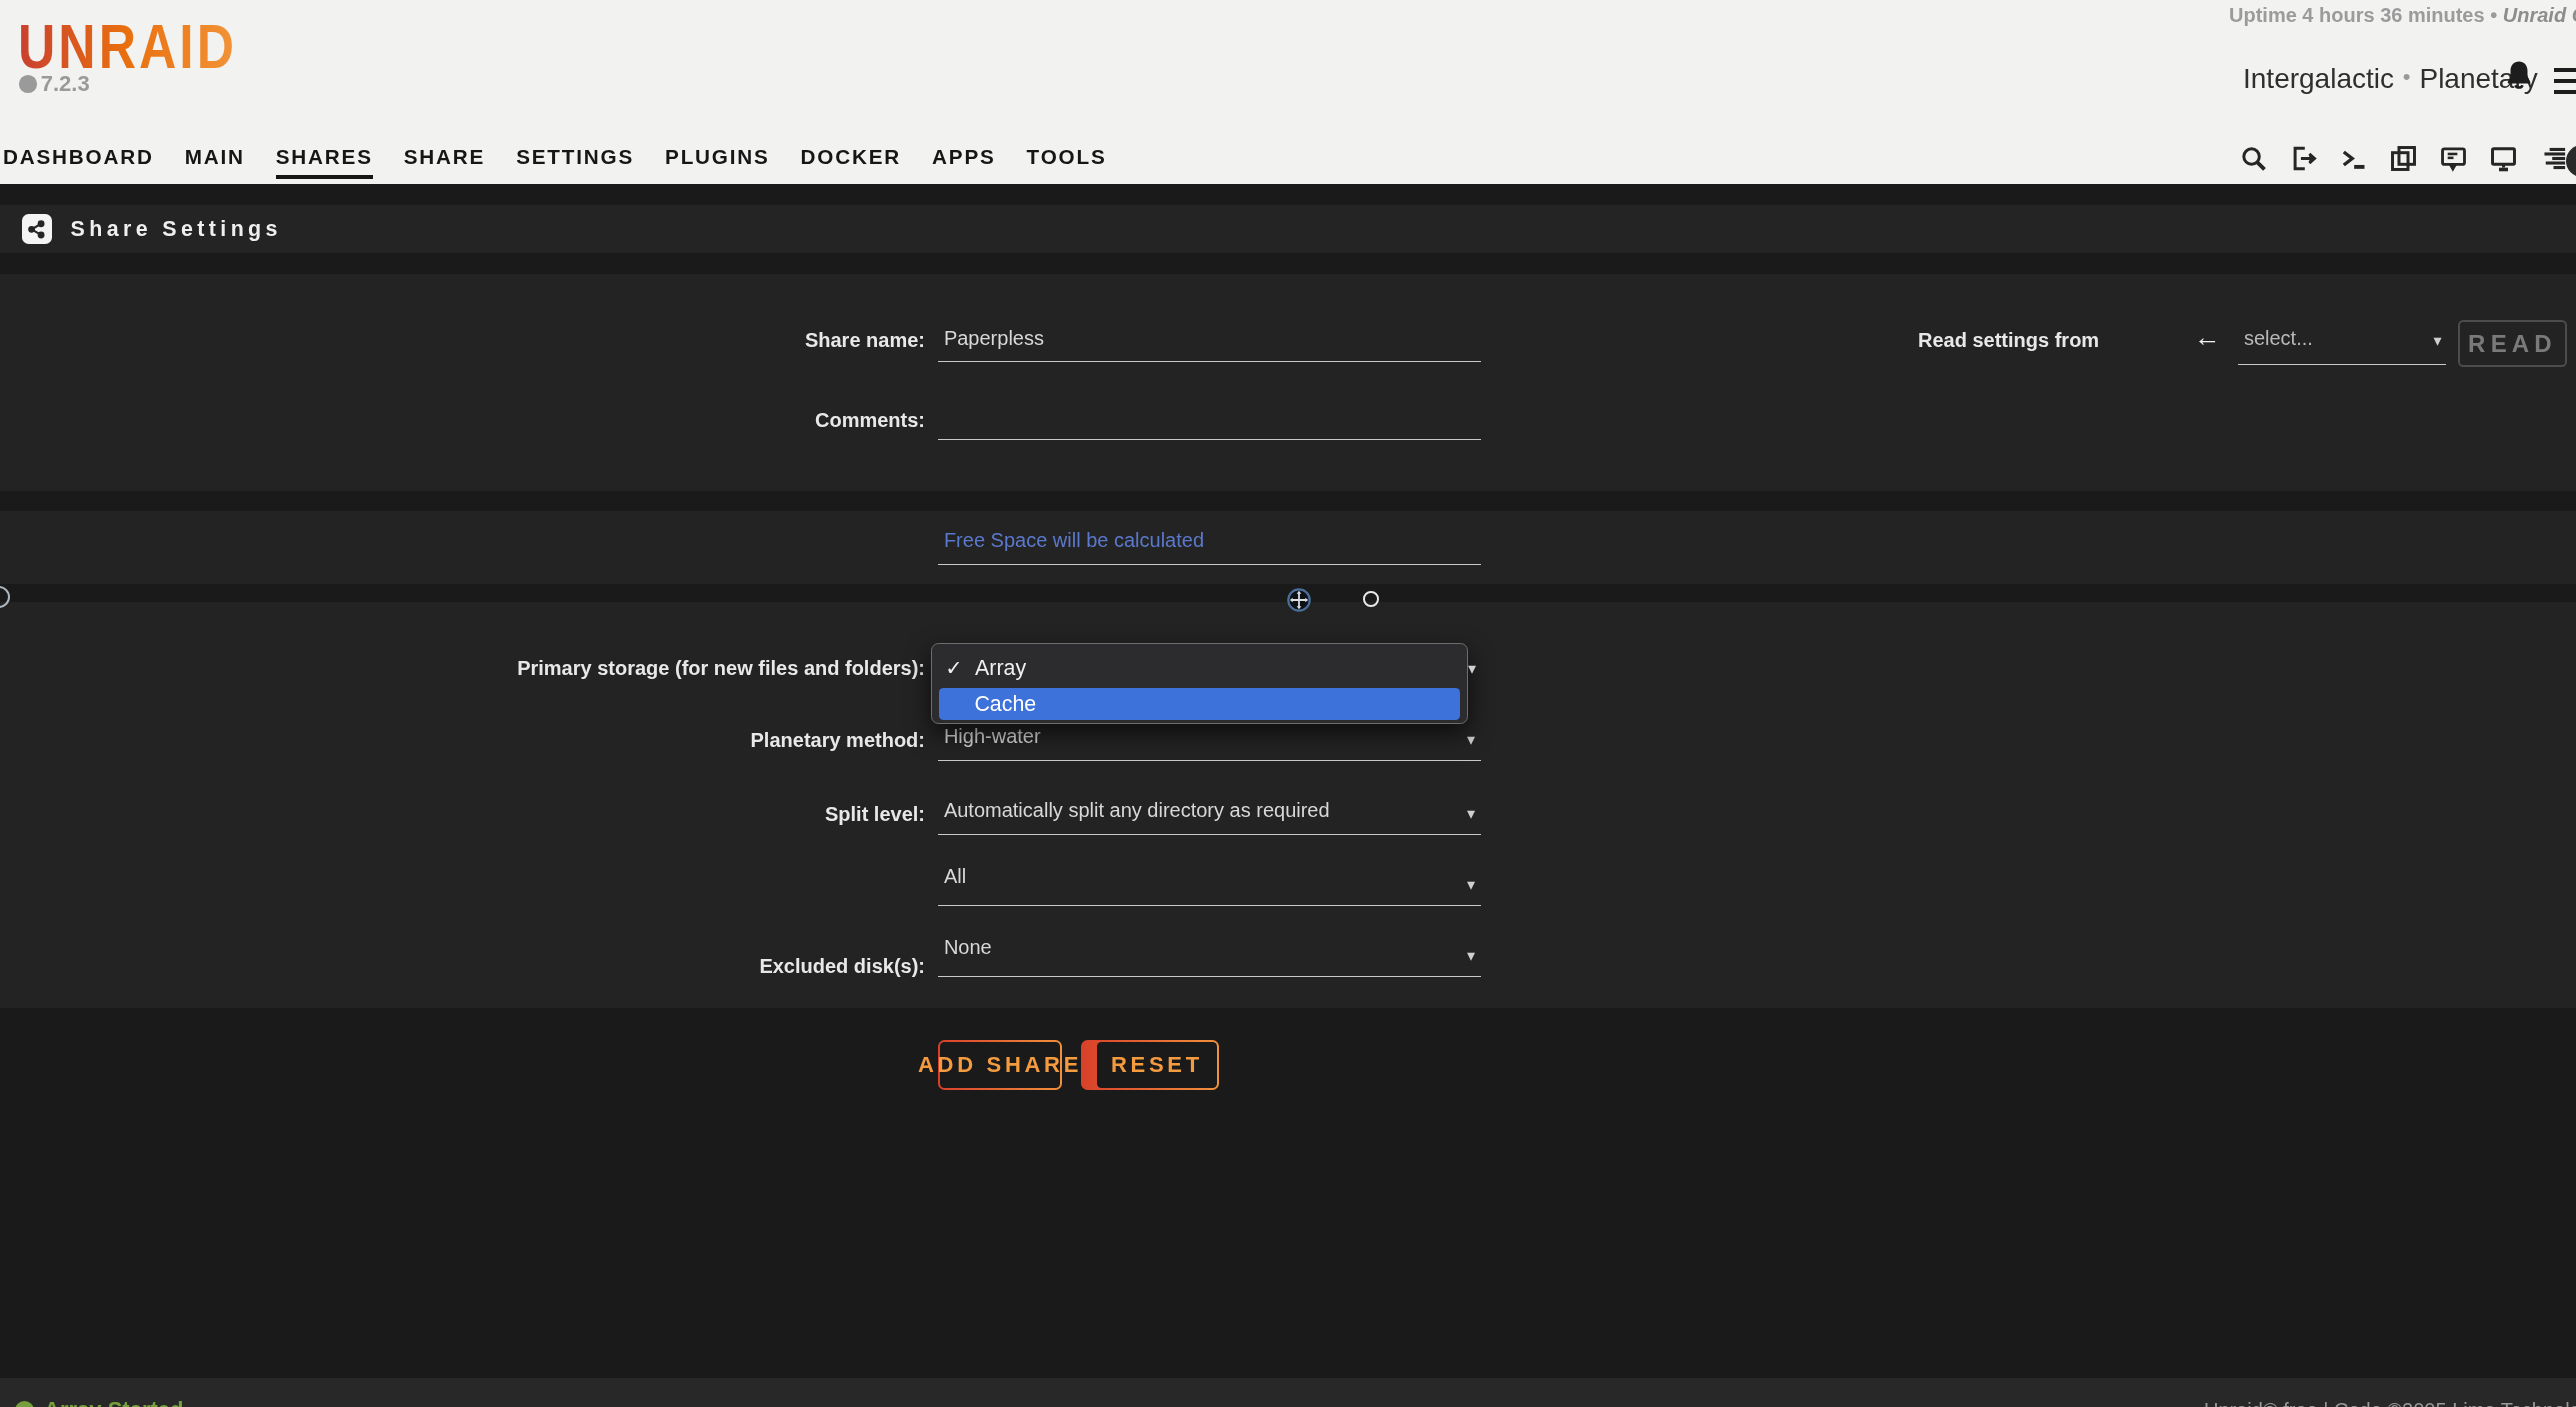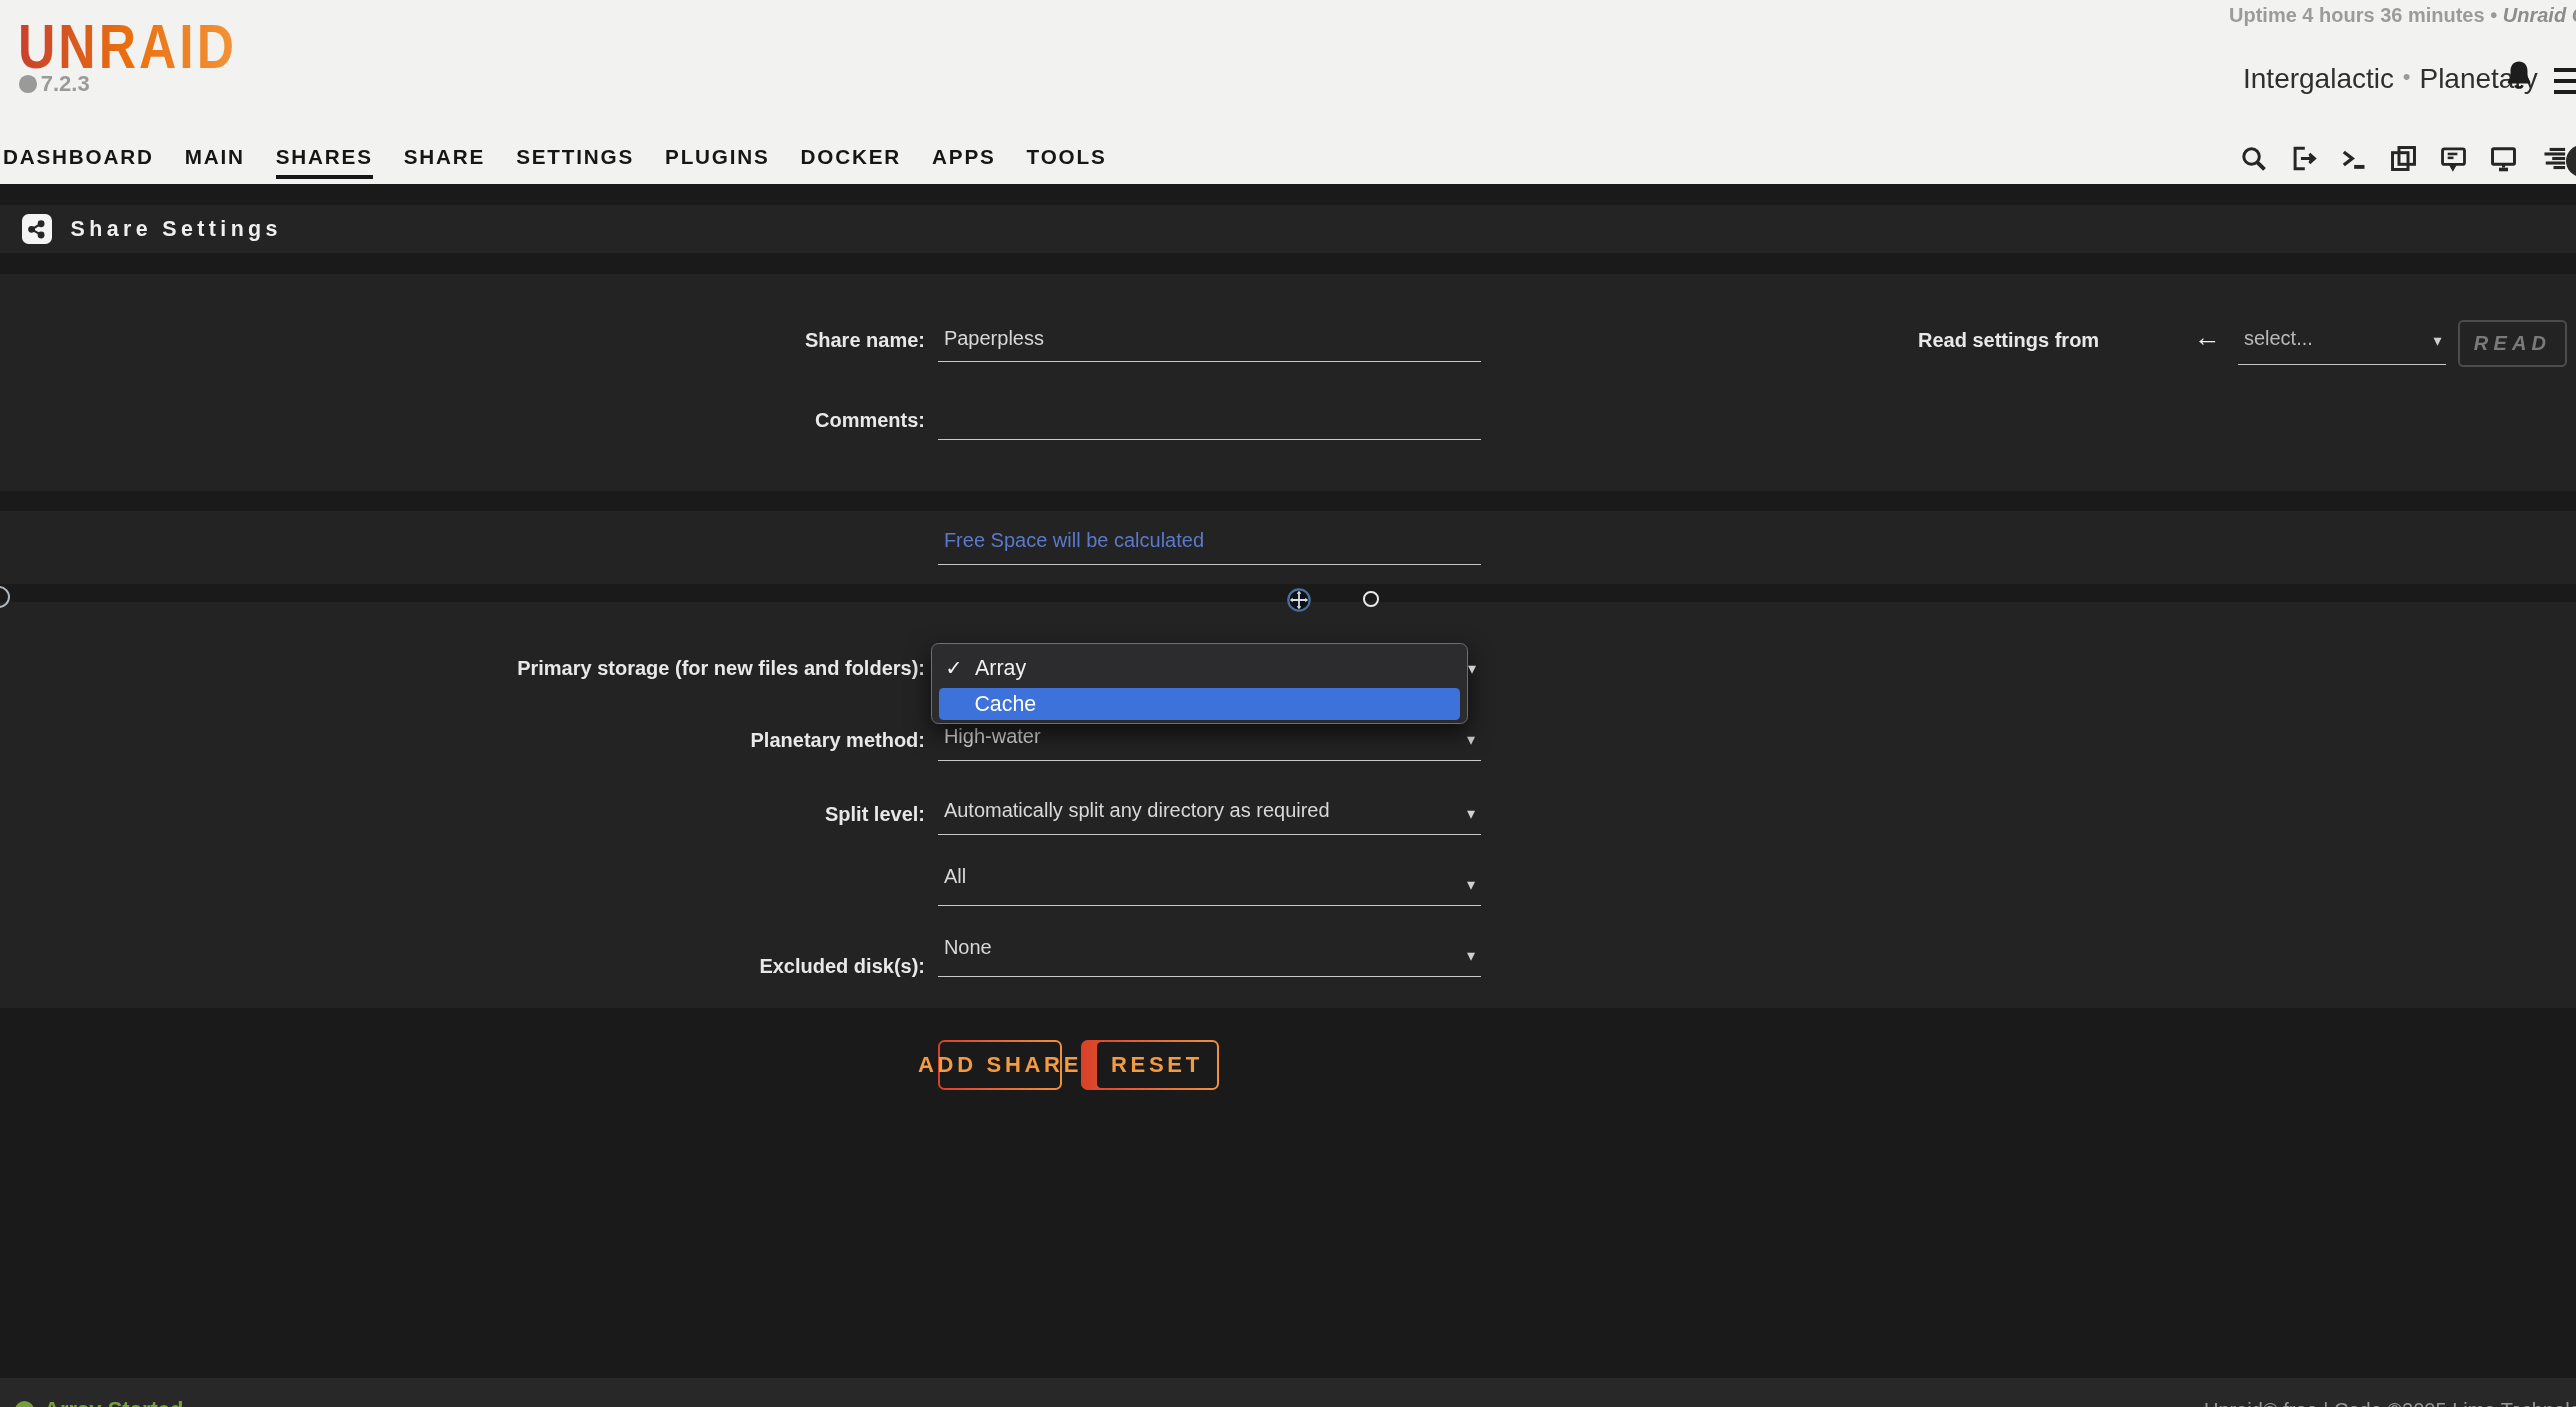--- a/index.html
+++ b/index.html
@@ -46,21 +46,21 @@
   .lbl { position:absolute; left:0; width:925px; text-align:right; font-size:20px; font-weight:700; color:#e8e8e8; white-space:nowrap; }
   .ctl { position:absolute; left:938px; width:543px; border-bottom:1.5px solid #c9c9c9; }
   .val { position:absolute; left:5.9px; top:1.5px; font-size:20px; color:#d8d8d8; white-space:nowrap; }
   .val.placeholder { color:#5b79cc; }
   .caret { position:absolute; font-size:16px; color:#cfcfcf; }
   .rs-label { position:absolute; left:1918px; width:270px; top:329px; text-align:left; font-size:20px; font-weight:700; color:#e8e8e8; white-space:nowrap; }
   .rs-arrow { position:absolute; left:2194px; top:322px; font-size:26.6px; font-weight:700; color:#efefef; }
   .rs-select { position:absolute; left:2238px; top:325px; width:208px; height:40px; border-bottom:1.5px solid #c9c9c9; }
   .rs-select .val { color:#b9b9b9; }
   .read-btn { position:absolute; left:2458px; top:320px; width:109px; height:47px; border:2.2px solid #4c4c4c; border-radius:5.2px;
-              color:#7a7a7a; font-size:20px; font-weight:700; letter-spacing:5.2px; display:flex; align-items:center; justify-content:center; cursor:pointer;font-style:italic; }
+              color:#7a7a7a; font-size:24px; font-weight:700; letter-spacing:5.2px; display:flex; align-items:center; justify-content:center; cursor:pointer; }
 
   
   .popup { position:absolute; left:931px; top:643px; width:537px; height:81px; background:#2c2c2e; border:0.7px solid #6e6e6e;
            border-radius:7.4px; box-shadow:0 8.9px 25px rgba(0,0,0,.65); z-index:5; }
   .opt1 { position:absolute; left:0; top:4.4px; height:37px; width:100%; color:#f0f0f0; font-size:21.4px; }
   .opt1 .check { position:absolute; left:13.3px; top:7.4px; font-size:20.7px; }
   .opt1 .optlabel { position:absolute; left:43px; top:7.4px; }
   .opt2 { position:absolute; left:7.4px; right:7.4px; top:44px; height:32px; background:#3c72d9; border-radius:4.4px; color:#ffffff; font-size:21.4px; cursor:pointer; }
   .opt2 .optlabel { position:absolute; left:35px; top:3.7px; }
   .ps-caret { position:absolute; left:1468px; top:659px; font-size:16px; color:#cfcfcf; z-index:6; }

